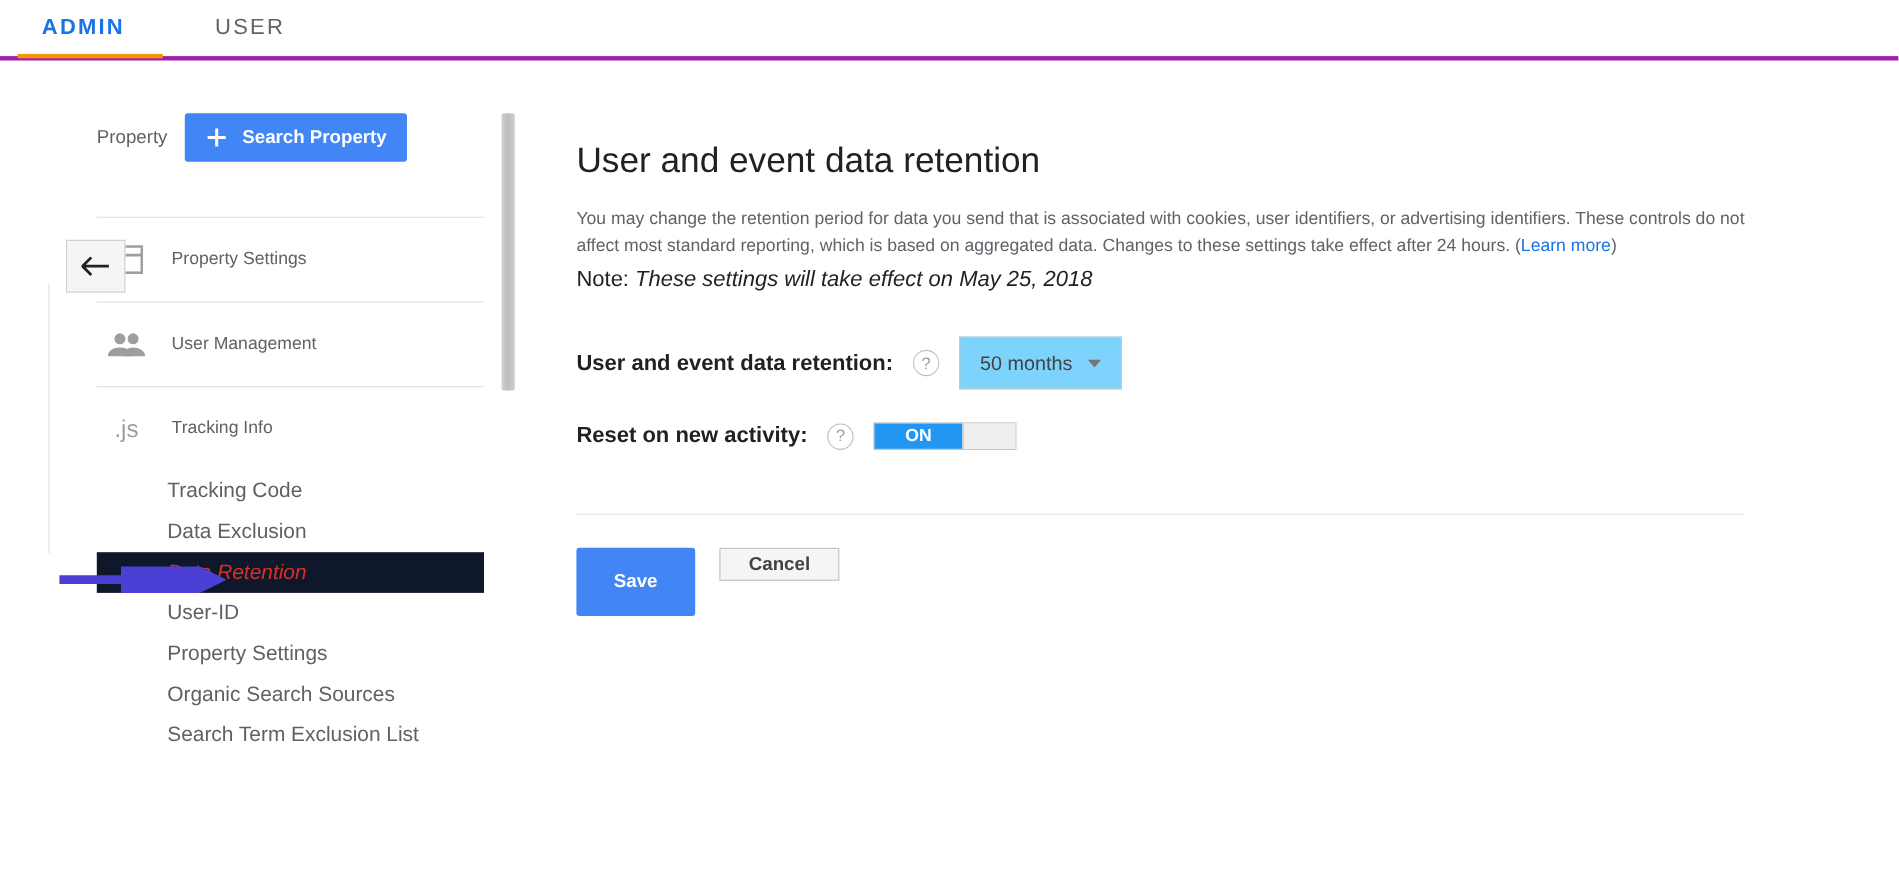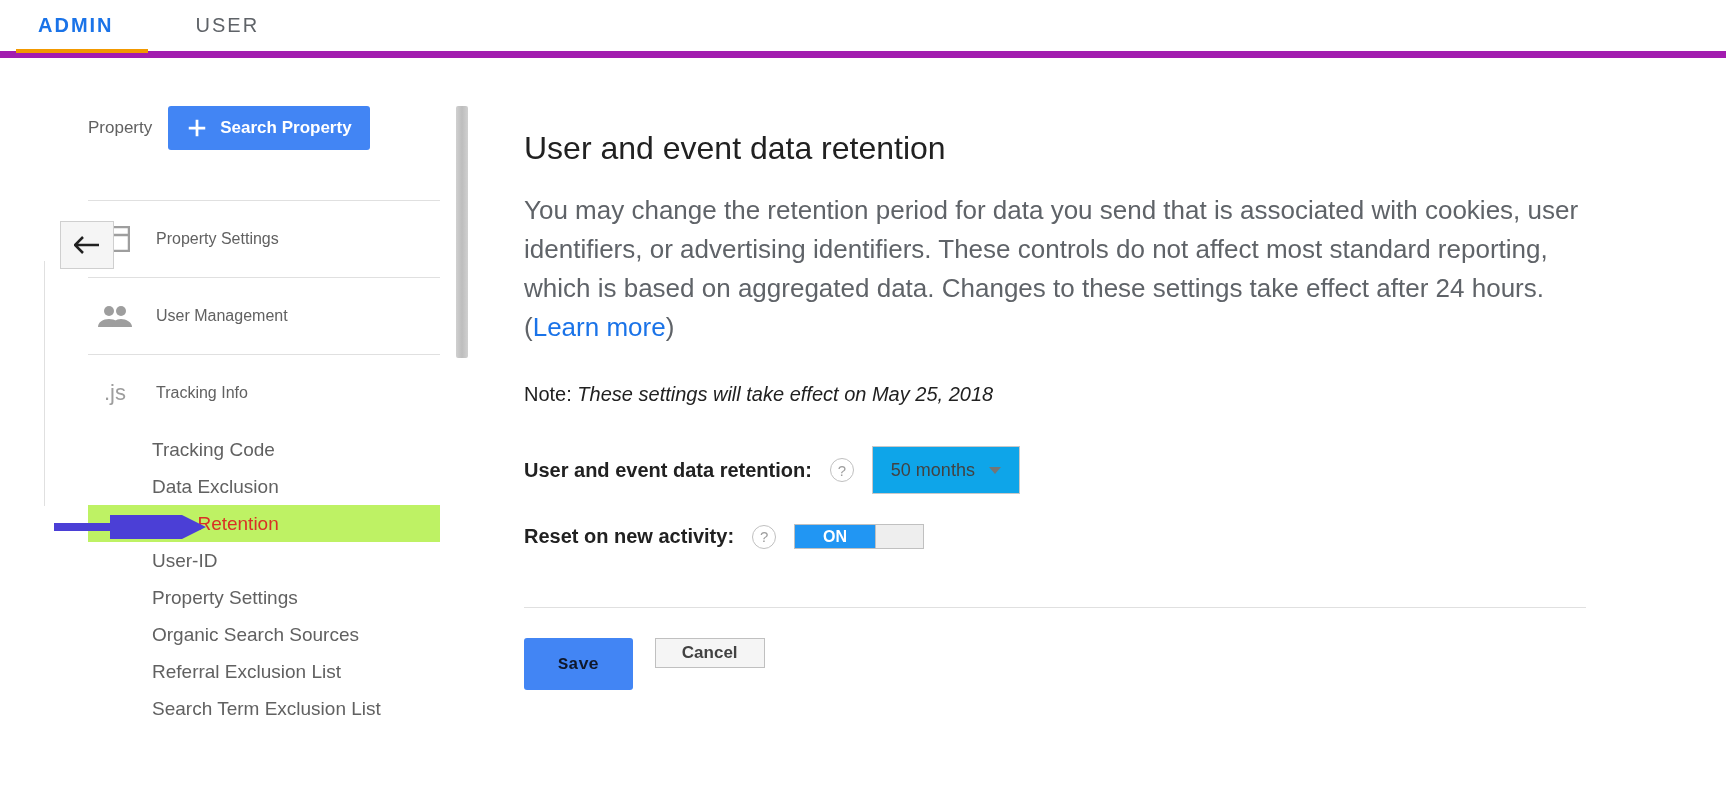--- a/index.html
+++ b/index.html
@@ -1,20 +1,20 @@
 <!DOCTYPE html>
 <html><head>
 <meta charset="utf-8">
 <style>
   * { box-sizing: border-box; }
   html, body { margin:0; padding:0; font-family: Arial, Helvetica, sans-serif; background:#fff; color:#212121; }
   body { width:1726px; height:797px; position:relative; overflow:hidden; }
 
   
-  .tabs { display:flex; padding-left:34px; border-bottom:7px solid #a21caf; }
+  .tabs { display:flex; padding-left:34px; border-bottom:4px solid #a21caf; }
   .tab { padding:14px 26px 14px 4px; margin-right:52px; font-size:20px; letter-spacing:2px; cursor:pointer; }
   .tab.active { color:#1a73e8; font-weight:700; position:relative; }
   .tab.inactive { color:#5f6368; }
   .tab.active::after { content:""; position:absolute; left:-18px; right:-8px; bottom:-2px; height:4px; background:#f29900; }
 
   
   .body { display:flex; align-items:flex-start; }
 
   
   .left { position:relative; display:flex; align-items:flex-start; padding-top:48px; }
@@ -32,49 +32,49 @@
   .dots-row { height:32px; }
 
   hr.sep { border:none; border-top:1px solid #e0e0e0; margin:0; }
 
   .side-item { display:flex; align-items:center; gap:24px; height:76px; padding:0 10px 0 10px; cursor:pointer; color:#616161; }
   .side-item .icon { width:34px; display:flex; justify-content:center; }
   .side-item .lbl { font-size:16px; }
 
   .sub-list { padding-bottom:8px; }
   .sub-item { height:37px; display:flex; align-items:center; padding-left:64px; font-size:19px; color:#616161; cursor:pointer; }
-  .sub-item.active { background:#bef264; color:#d93025; }
+  .sub-item.active { background:#0f172a; color:#d93025;font-style:italic; }
 
   
   .divider-col { width:20px; position:relative; margin-left:16px; }
   .divider-col::before { content:""; position:absolute; top:48px; bottom:-300px; left:0; width:12px; background:linear-gradient(to right,#d0d0d0,#bdbdbd,#d0d0d0); border-radius:2px; }
 
   
   .main { padding:72px 40px 0 48px; max-width:1150px; }
   h1 { font-weight:400; font-size:32px; margin:0 0 24px 0; color:#212121; }
-  .para { font-size:26px; color:#5f6368; line-height:1.5; margin:0 0 36px 0; }
+  .para { font-size:16px; color:#5f6368; line-height:1.5; margin:0 0 7px 0; }
   .para a { color:#1a73e8; text-decoration:none; }
   .note { font-size:20px; margin-bottom:40px; }
   .note .nlabel { color:#212121; }
   .note .ntext { font-style:italic; color:#212121; }
 
   .field-row { display:flex; align-items:center; gap:18px; margin-bottom:30px; }
   .field-label { font-size:20px; color:#212121;font-weight:bold; }
   .help-icon { width:24px; height:24px; border:1px solid #c0c0c0; border-radius:50%; display:inline-flex; align-items:center; justify-content:center; color:#9e9e9e; font-size:15px; cursor:pointer; }
-  .dropdown { border:1px solid #c8c8c8; background:#0ea5e9; height:48px; padding:0 18px; display:inline-flex; align-items:center; gap:14px; font-size:18px; color:#424242; cursor:pointer; }
+  .dropdown { border:1px solid #c8c8c8; background:#7dd3fc; height:48px; padding:0 18px; display:inline-flex; align-items:center; gap:14px; font-size:18px; color:#424242; cursor:pointer; }
   .caret-down { width:0; height:0; border-left:6px solid transparent; border-right:6px solid transparent; border-top:7px solid #757575; }
 
   .toggle { width:130px; height:25px; border:1px solid #c0c0c0; display:inline-flex; cursor:pointer; }
   .toggle .on { flex:0 0 80px; background:#2196f3; color:#fff; font-weight:bold; display:flex; align-items:center; justify-content:center; font-size:16px; }
   .toggle .off { flex:1; background:#eeeeee; border-left:1px solid #c0c0c0; }
 
   hr.main-sep { border:none; border-top:1px solid #e0e0e0; margin:58px 0 30px 0; }
 
   .actions { display:flex; gap:22px; }
-  .btn-save { background:#4285f4; color:#0f172a; border:none; border-radius:3px; height:52px; padding:0 34px; font-size:17px; font-weight:bold; cursor:pointer;font-family:Liberation Mono, monospace; }
+  .btn-save { background:#4285f4; color:#ffffff; border:none; border-radius:3px; height:62px; padding:0 34px; font-size:17px; font-weight:bold; cursor:pointer; }
   .btn-cancel { background:#f5f5f5; border:1px solid #c0c0c0; color:#424242; height:30px; padding:0 26px; font-size:17px; font-weight:bold; cursor:pointer; }
 
   
   .arrow-annot { position:absolute; top:515px; left:50px; width:156px; height:24px; pointer-events:none; }
 </style>
 </head>
 <body>
 
 <div class="tabs">
   <div class="tab active">ADMIN</div>
@@ -137,21 +137,20 @@
         <span class="lbl">Tracking Info</span>
       </div>
 
       <div class="sub-list">
         <div class="sub-item">Tracking Code</div>
         <div class="sub-item">Data Exclusion</div>
         <div class="sub-item active">Data Retention</div>
         <div class="sub-item">User-ID</div>
         <div class="sub-item">Property Settings</div>
         <div class="sub-item">Organic Search Sources</div>
-        <div class="sub-item">Referral Exclusion List</div>
         <div class="sub-item">Search Term Exclusion List</div>
       </div>
     </div>
   </div>
 
   <div class="divider-col"></div>
 
   <div class="main">
     <h1>User and event data retention</h1>
     <p class="para">

